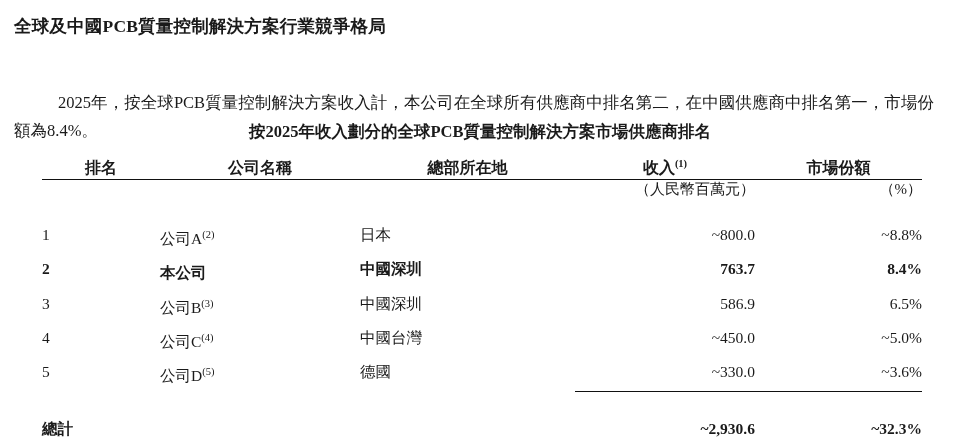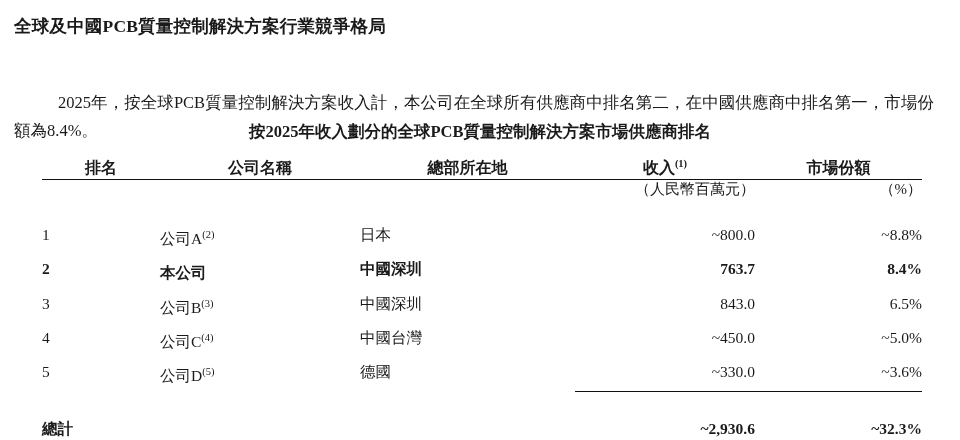--- a/index.html
+++ b/index.html
@@ -195,21 +195,21 @@
         <td class="cell-rank">2</td>
         <td class="cell-name"><span>本公司</span><span class="sup"></span></td>
         <td class="cell-hq">中國深圳</td>
         <td class="cell-num">763.7</td>
         <td class="cell-share">8.4%</td>
       </tr>
       <tr>
         <td class="cell-rank">3</td>
         <td class="cell-name"><span>公司B</span><span class="sup">(3)</span></td>
         <td class="cell-hq">中國深圳</td>
-        <td class="cell-num">843.0</td>
+        <td class="cell-num">586.9</td>
         <td class="cell-share">6.5%</td>
       </tr>
       <tr>
         <td class="cell-rank">4</td>
         <td class="cell-name"><span>公司C</span><span class="sup">(4)</span></td>
         <td class="cell-hq">中國台灣</td>
         <td class="cell-num">~450.0</td>
         <td class="cell-share">~5.0%</td>
       </tr>
       <tr>

